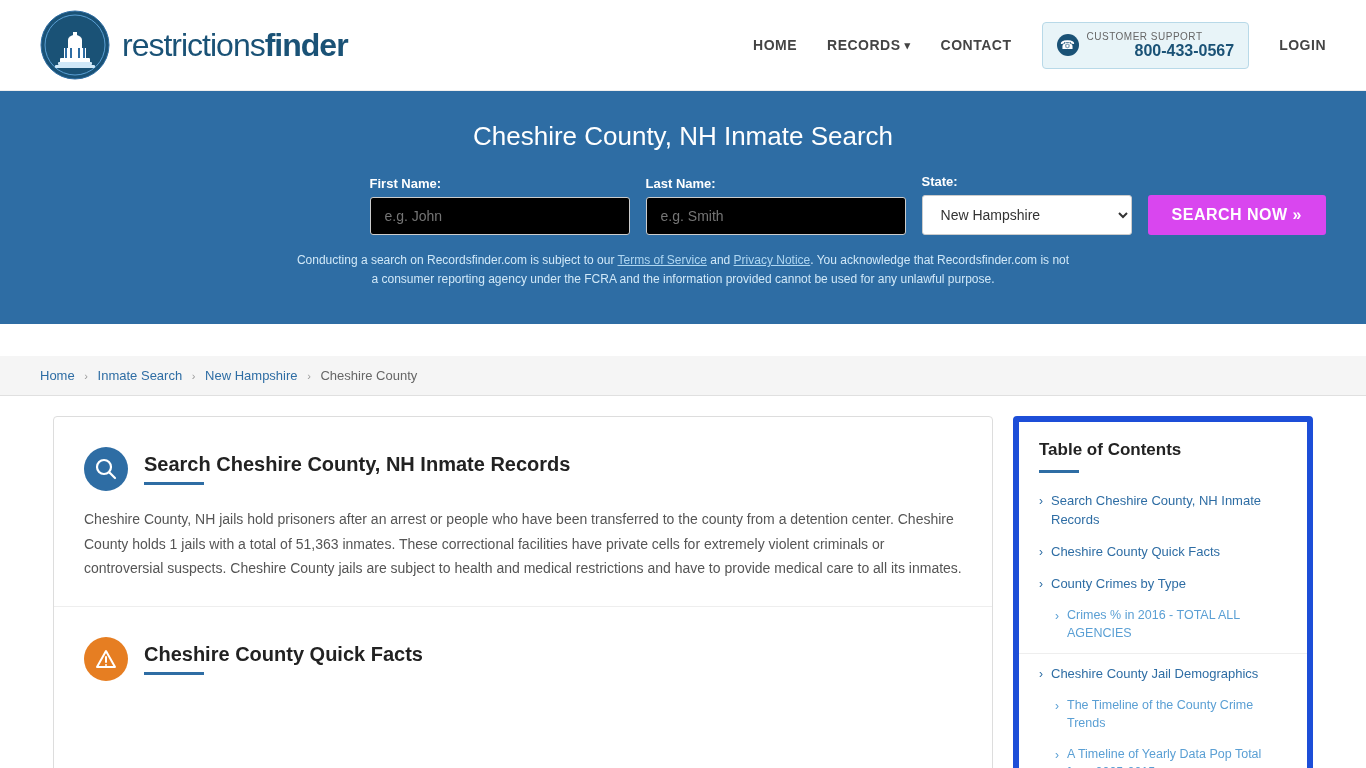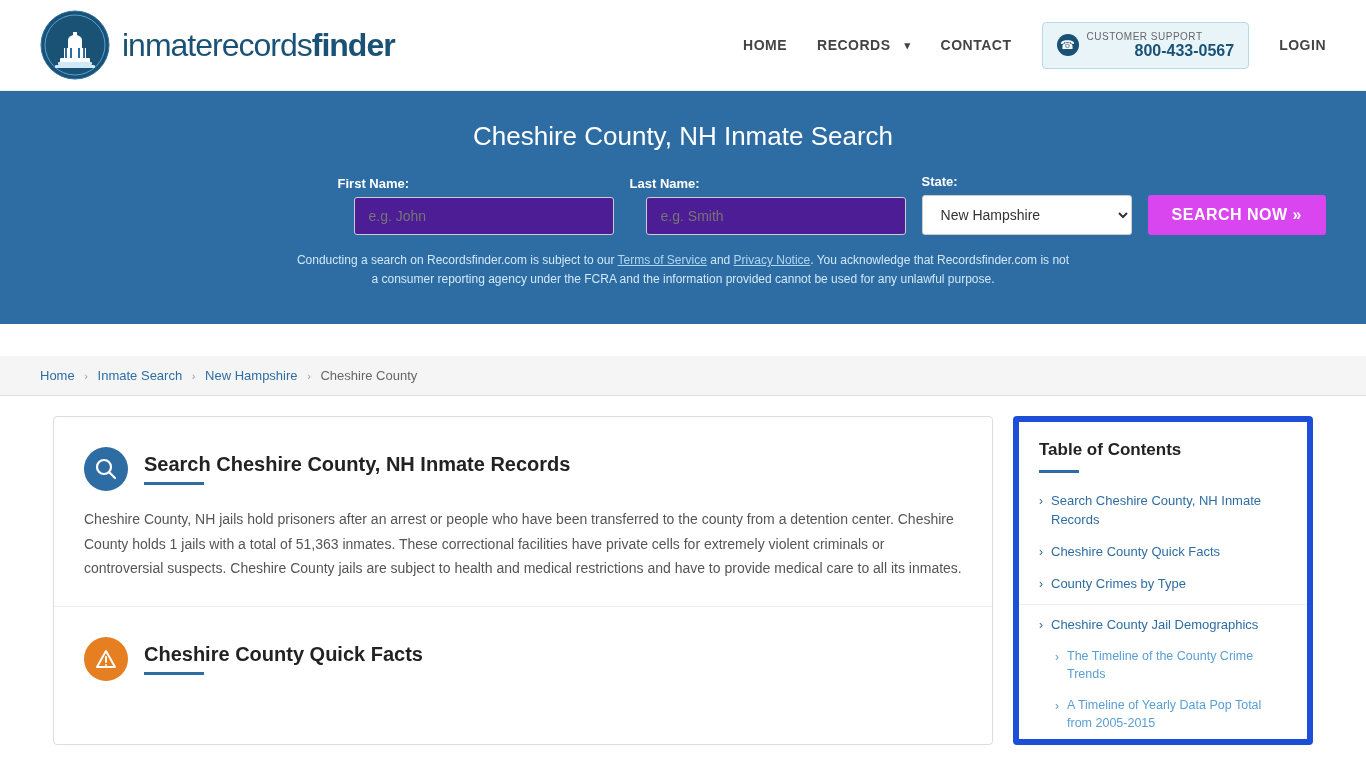--- a/index.html
+++ b/index.html
@@ -43,21 +43,21 @@
       font-weight: 700;
       color: #444;
       text-transform: uppercase;
       letter-spacing: 0.5px;
       cursor: pointer;
       text-decoration: none;
     }
     .nav-records {
       display: flex;
       align-items: center;
-      gap: 14px;
+      gap: 4px;
     }
     #customer-support {
       display: flex;
       align-items: center;
       gap: 8px;
       background: #e8f4f8;
       border: 1px solid #b8d9e8;
       border-radius: 4px;
       padding: 8px 14px;
     }
@@ -113,28 +113,27 @@
       flex-direction: column;
       text-align: left;
     }
     .form-label {
       color: #fff;
       font-size: 13px;
       font-weight: 600;
       margin-bottom: 6px;
     }
     .form-input {
-      background: #4c1d95;
+      background: #000000;
       border: 1px solid #ccc;
       border-radius: 3px;
       padding: 10px 14px;
       font-size: 14px;
       color: #999;
       width: 260px;
-      margin-left: 16px;
     }
     #state-select {
       background: #fff;
       border: 1px solid #ccc;
       border-radius: 3px;
       padding: 10px 14px;
       font-size: 14px;
       color: #333;
       width: 210px;
       cursor: pointer;
@@ -326,21 +325,21 @@
       <rect x="25" y="38" width="2" height="10" fill="#2e6da4"></rect>
       <rect x="30" y="38" width="2" height="10" fill="#2e6da4"></rect>
       <rect x="38" y="38" width="2" height="10" fill="#2e6da4"></rect>
       <rect x="43" y="38" width="2" height="10" fill="#2e6da4"></rect>
 
       <rect x="18" y="52" width="34" height="3" fill="#d0e8f8" rx="1"></rect>
       <rect x="15" y="55" width="40" height="3" fill="#d0e8f8" rx="1"></rect>
     </svg>
     <div>
       <span id="logo-text">
-        <span style="font-weight:300; color:#1a5276; font-size:32px;">inmaterecords</span><span style="font-weight:700; color:#1a5276; font-size:32px;">finder</span>
+        <span style="font-weight:300; color:#1a5276; font-size:32px;">restrictions</span><span style="font-weight:700; color:#1a5276; font-size:32px;">finder</span>
       </span>
     </div>
   </div>
 
   <div id="nav">
     <a class="nav-item">HOME</a>
     <div class="nav-item nav-records">
       <span>RECORDS</span>
       <span style="font-size:11px;">▾</span>
     </div>
@@ -446,20 +445,24 @@
       <div class="toc-item">
         <span class="toc-chevron chevron-right"></span>
         <a class="toc-link">Cheshire County Quick Facts</a>
       </div>
 
       <div class="toc-item">
         <span class="toc-chevron chevron-right"></span>
         <a class="toc-link">County Crimes by Type</a>
       </div>
 
+      <div class="toc-item toc-item-sub">
+        <span class="toc-chevron chevron-right" style="color:#5a9fd4;"></span>
+        <a class="toc-link" style="color:#5a9fd4;">Crimes % in 2016 - TOTAL ALL AGENCIES</a>
+      </div>
 
       <div id="toc-bottom-divider"></div>
 
       <div class="toc-item">
         <span class="toc-chevron chevron-right"></span>
         <a class="toc-link">Cheshire County Jail Demographics</a>
       </div>
 
       <div class="toc-item toc-item-sub">
         <span class="toc-chevron chevron-right" style="color:#5a9fd4;"></span>

